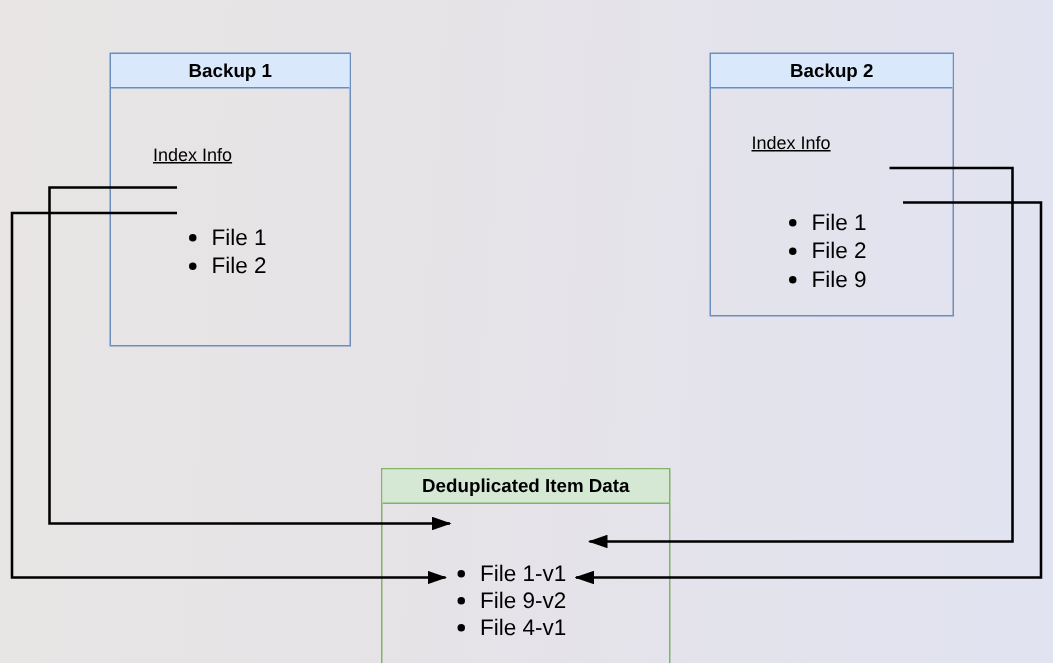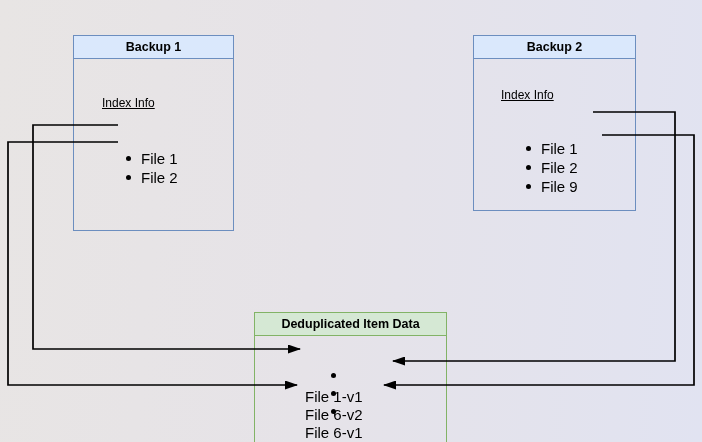--- a/index.html
+++ b/index.html
@@ -49,21 +49,21 @@
     padding: 0;
   }
   .file-list li {
     display: flex;
     align-items: center;
     gap: 10px;
     font-size: 15px;
     white-space: nowrap;
   }
   .rows19 li { height: 19px; }
-  .rows18 li { height: 18px; flex-direction: column; }
+  .rows18 li { height: 18px; }
   .dot {
     width: 5px;
     height: 5px;
     border-radius: 50%;
     background: #000;
     flex: 0 0 auto;
   }
   svg.arrows {
     position: absolute;
     left: 0; top: 0;
@@ -118,25 +118,25 @@
 
   <div class="box green" style="left:254px; top:280px; width:193px; height:157px;padding-left:36px;">
     <div class="box-title">Deduplicated Item Data</div>
     <ul class="file-list rows18" style="left:50px; top:60px;">
       <li>
         <span class="dot"></span>
         <span>File 1-v1</span>
       </li>
       <li>
         <span class="dot"></span>
-        <span>File 6-v2</span>
+        <span>File 9-v2</span>
       </li>
       <li>
         <span class="dot"></span>
-        <span>File 6-v1</span>
+        <span>File 4-v1</span>
       </li>
     </ul>
   </div>
 
   <svg class="arrows" viewBox="0 0 702 442">
     <defs>
       <marker id="arrowhead" markerUnits="userSpaceOnUse" markerWidth="13" markerHeight="9" refX="12" refY="4.5" orient="auto">
         <path d="M0,0 L13,4.5 L0,9 Z" fill="#000"></path>
       </marker>
     </defs>

